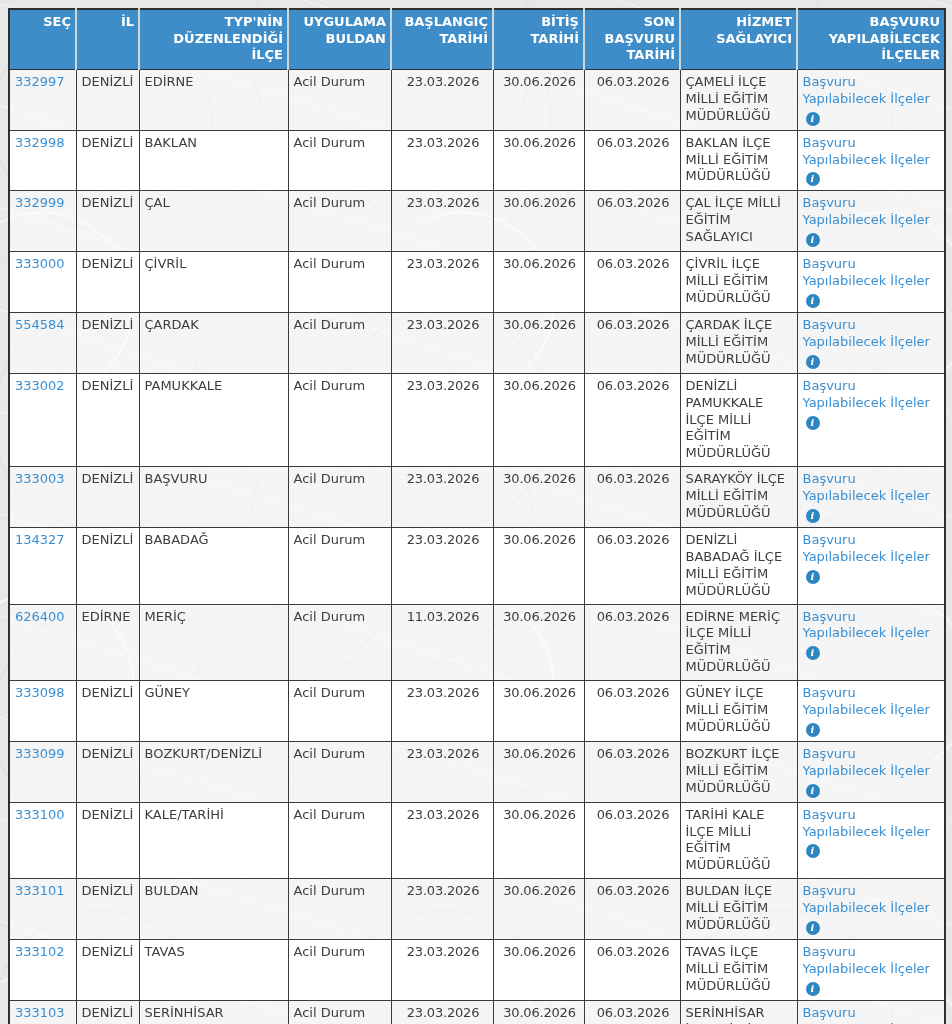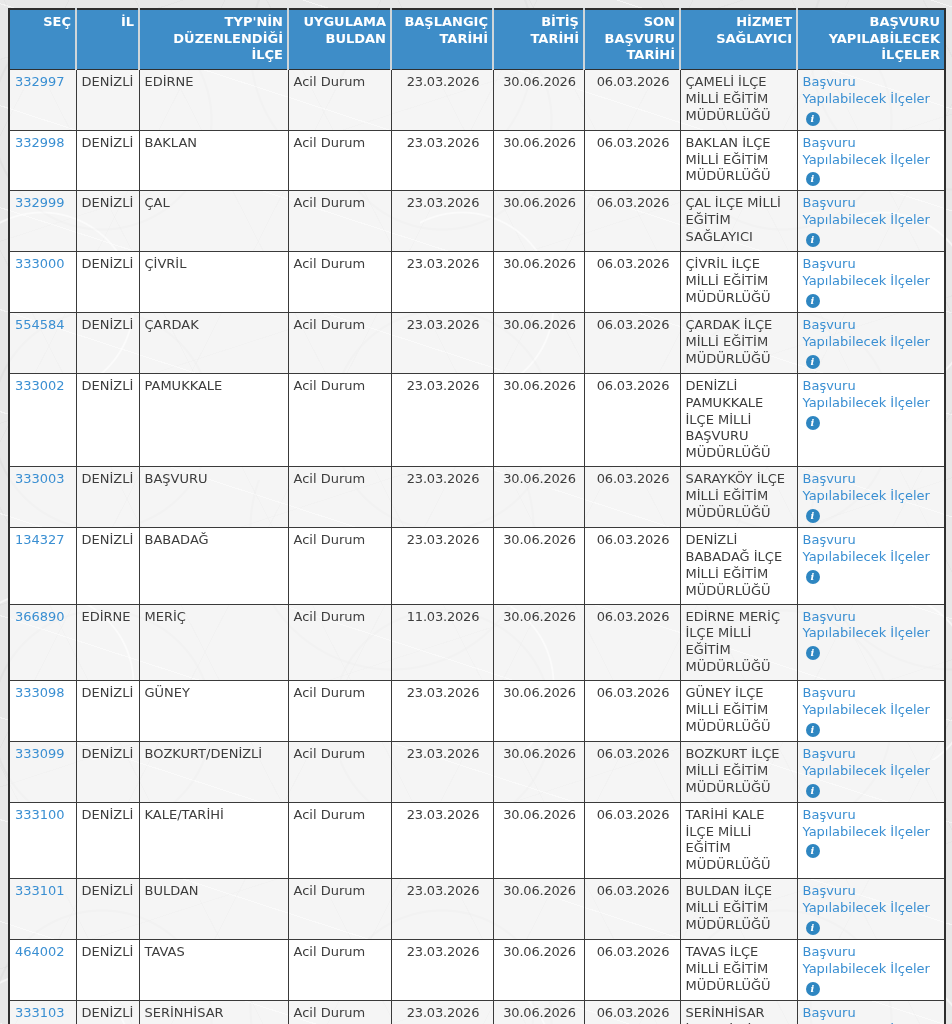--- a/index.html
+++ b/index.html
@@ -189,21 +189,21 @@
   <tr>
     <td>
       <a class="id-link" href="#">333002</a>
     </td>
     <td>DENİZLİ</td>
     <td>PAMUKKALE</td>
     <td>Acil Durum</td>
     <td class="date-cell">23.03.2026</td>
     <td class="date-cell">30.06.2026</td>
     <td class="date-cell">06.03.2026</td>
-    <td>DENİZLİ PAMUKKALE İLÇE MİLLİ BAŞVURU MÜDÜRLÜĞÜ</td>
+    <td>DENİZLİ PAMUKKALE İLÇE MİLLİ EĞİTİM MÜDÜRLÜĞÜ</td>
     <td>
       <a class="ilceler-link" href="#"><span>Başvuru Yapılabilecek İlçeler</span><span class="info-icon">i</span></a>
     </td>
   </tr>
 
   <tr>
     <td>
       <a class="id-link" href="#">333003</a>
     </td>
     <td>DENİZLİ</td>
@@ -229,21 +229,21 @@
     <td class="date-cell">30.06.2026</td>
     <td class="date-cell">06.03.2026</td>
     <td>DENİZLİ BABADAĞ İLÇE MİLLİ EĞİTİM MÜDÜRLÜĞÜ</td>
     <td>
       <a class="ilceler-link" href="#"><span>Başvuru Yapılabilecek İlçeler</span><span class="info-icon">i</span></a>
     </td>
   </tr>
 
   <tr>
     <td>
-      <a class="id-link" href="#">366890</a>
+      <a class="id-link" href="#">626400</a>
     </td>
     <td>EDİRNE</td>
     <td>MERİÇ</td>
     <td>Acil Durum</td>
     <td class="date-cell">11.03.2026</td>
     <td class="date-cell">30.06.2026</td>
     <td class="date-cell">06.03.2026</td>
     <td>EDİRNE MERİÇ İLÇE MİLLİ EĞİTİM MÜDÜRLÜĞÜ</td>
     <td>
       <a class="ilceler-link" href="#"><span>Başvuru Yapılabilecek İlçeler</span><span class="info-icon">i</span></a>
@@ -309,21 +309,21 @@
     <td class="date-cell">30.06.2026</td>
     <td class="date-cell">06.03.2026</td>
     <td>BULDAN İLÇE MİLLİ EĞİTİM MÜDÜRLÜĞÜ</td>
     <td>
       <a class="ilceler-link" href="#"><span>Başvuru Yapılabilecek İlçeler</span><span class="info-icon">i</span></a>
     </td>
   </tr>
 
   <tr>
     <td>
-      <a class="id-link" href="#">464002</a>
+      <a class="id-link" href="#">333102</a>
     </td>
     <td>DENİZLİ</td>
     <td>TAVAS</td>
     <td>Acil Durum</td>
     <td class="date-cell">23.03.2026</td>
     <td class="date-cell">30.06.2026</td>
     <td class="date-cell">06.03.2026</td>
     <td>TAVAS İLÇE MİLLİ EĞİTİM MÜDÜRLÜĞÜ</td>
     <td>
       <a class="ilceler-link" href="#"><span>Başvuru Yapılabilecek İlçeler</span><span class="info-icon">i</span></a>

